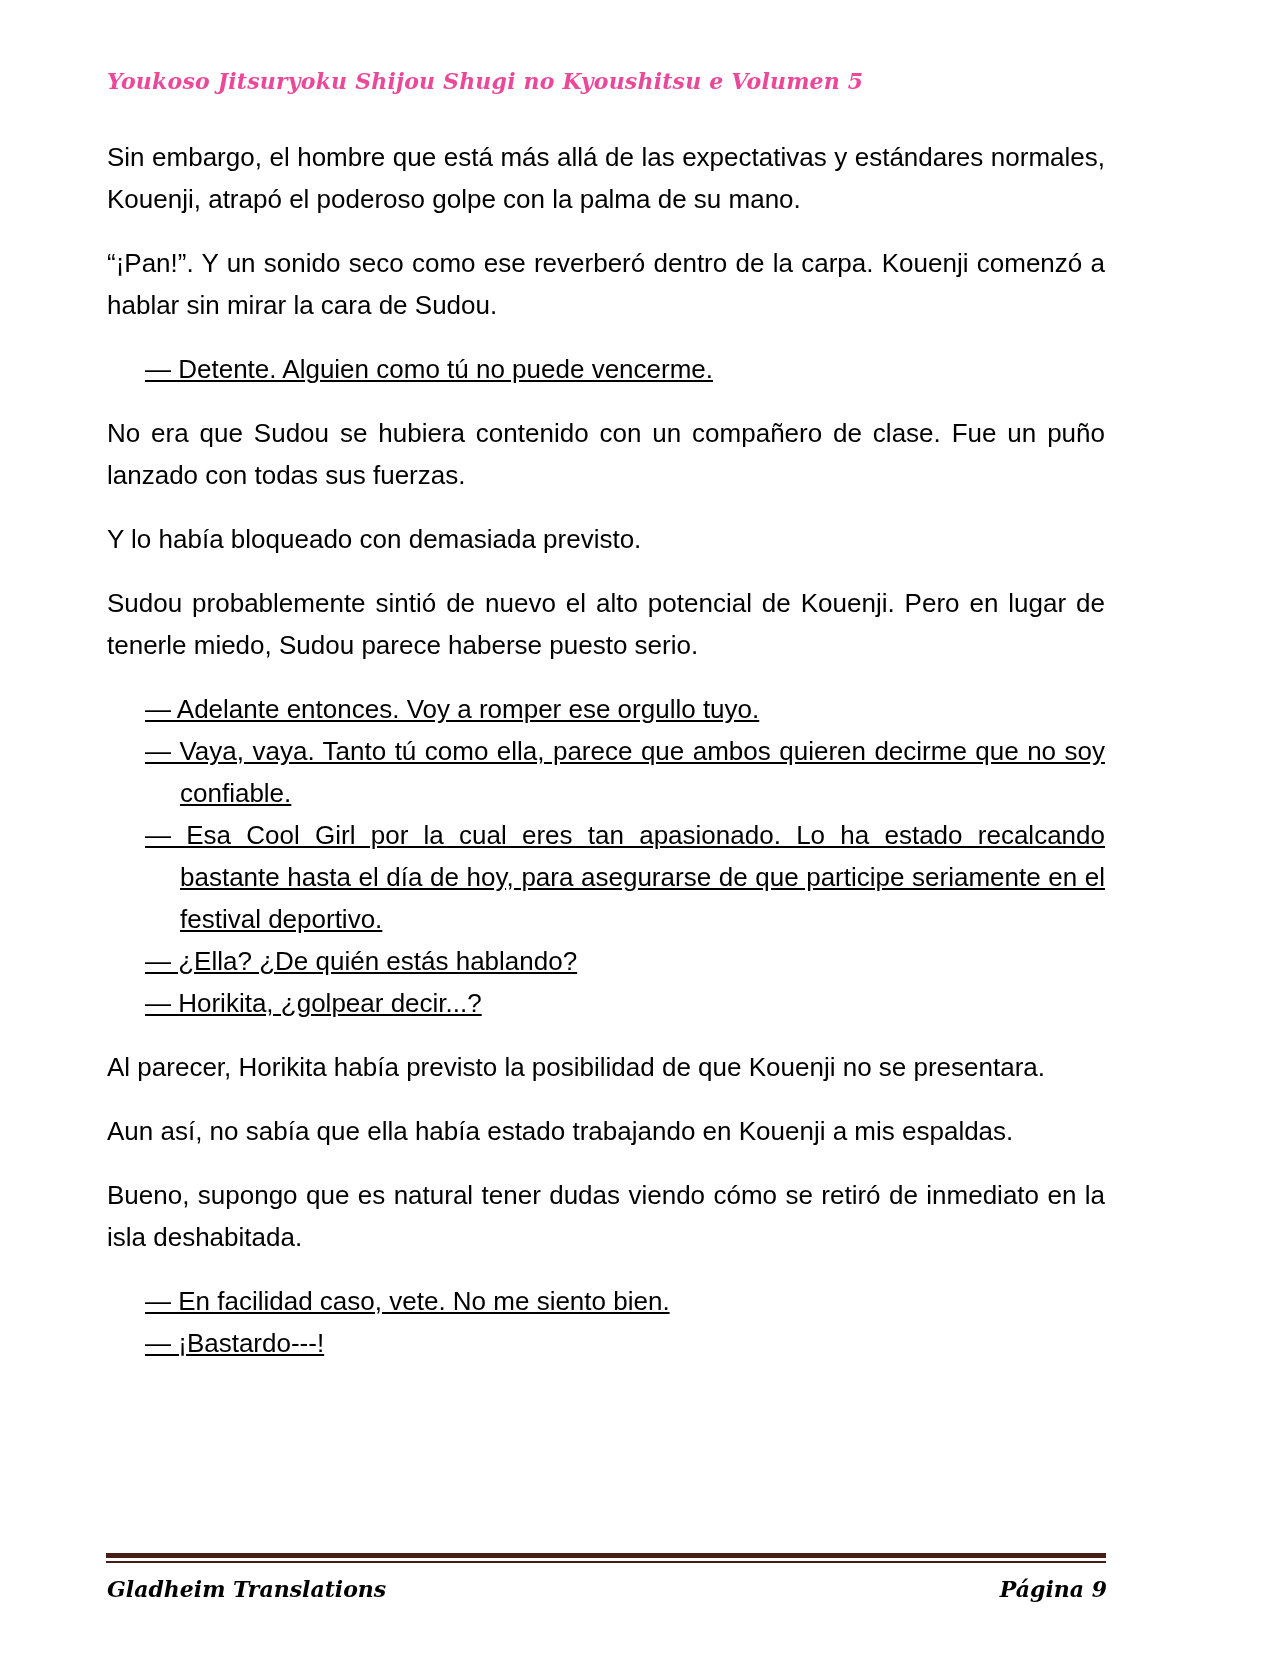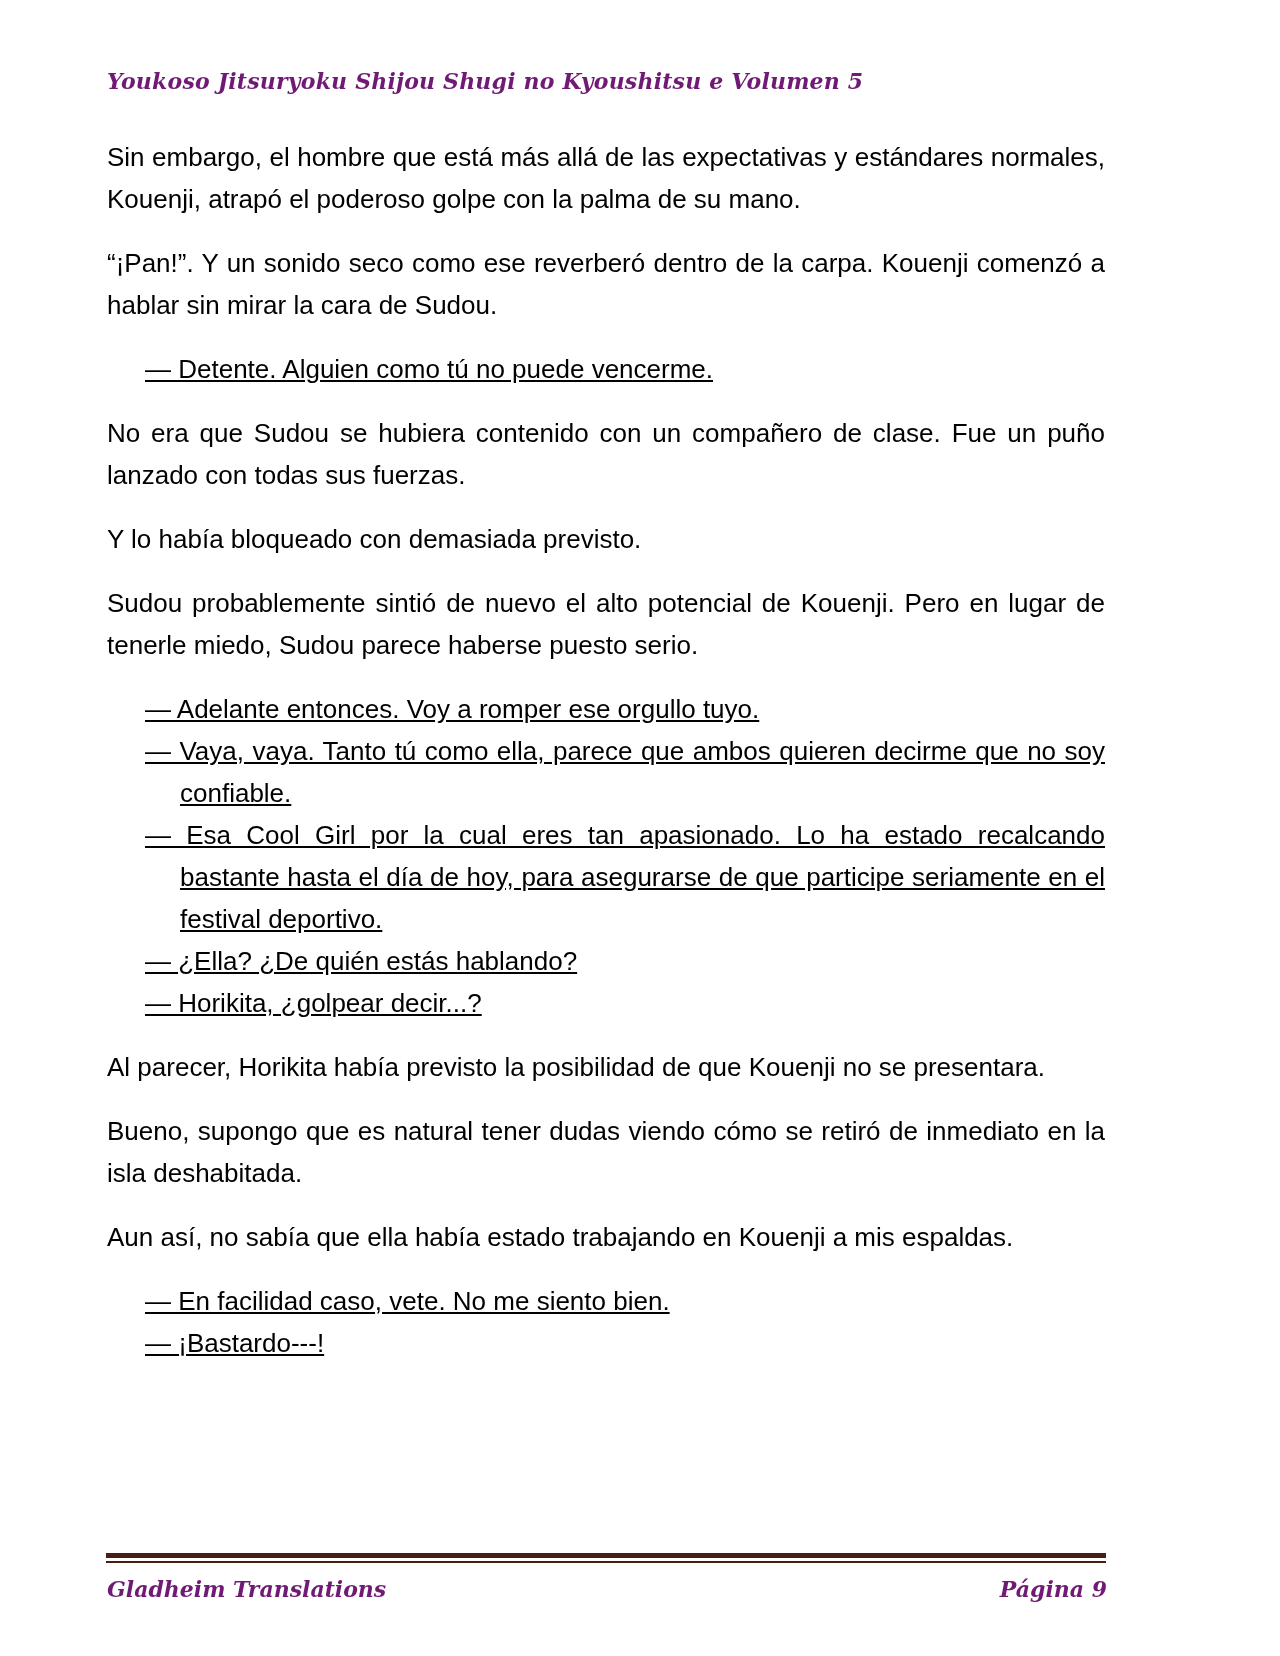--- a/index.html
+++ b/index.html
@@ -19,21 +19,21 @@
   .doc-header {
     position: absolute;
     left: 107px;
     top: 68px;
     width: 1000px;
     font-family: "DejaVu Serif", serif;
     font-weight: bold;
     font-style: italic;
     font-size: 22px;
     letter-spacing: 0.2px;
-    color: #701a75;
+    color: #ec4899;
   }
   .doc-body {
     position: absolute;
     left: 107px;
     top: 136px;
     width: 998px;
   }
   .para {
     margin: 0 0 22px 0;
     font-size: 26px;
@@ -75,21 +75,21 @@
     left: 107px;
     top: 1576px;
     width: 1000px;
     display: flex;
     justify-content: space-between;
     align-items: baseline;
     font-family: "DejaVu Serif", serif;
     font-weight: bold;
     font-style: italic;
     font-size: 22px;
-    color: #701a75;
+    color: #000000;
   }
 </style>
 </head>
 <body>
 
 <div class="page">
 
   <div class="doc-header">Youkoso Jitsuryoku Shijou Shugi no Kyoushitsu e Volumen 5</div>
 
   <div class="doc-body" id="doc-body">
@@ -102,22 +102,22 @@
       <p class="para">Y lo había bloqueado con demasiada previsto.</p>
       <p class="para">Sudou probablemente sintió de nuevo el alto potencial de Kouenji. Pero en lugar de tenerle miedo, Sudou parece haberse puesto serio.</p>
       <div class="dialogue-block">
         <p class="dialogue-line">— Adelante entonces. Voy a romper ese orgullo tuyo.</p>
         <p class="dialogue-line">— Vaya, vaya. Tanto tú como ella, parece que ambos quieren decirme que no soy confiable.</p>
         <p class="dialogue-line">— Esa Cool Girl por la cual eres tan apasionado. Lo ha estado recalcando bastante hasta el día de hoy, para asegurarse de que participe seriamente en el festival deportivo.</p>
         <p class="dialogue-line">— ¿Ella? ¿De quién estás hablando?</p>
         <p class="dialogue-line">— Horikita, ¿golpear decir...?</p>
       </div>
       <p class="para">Al parecer, Horikita había previsto la posibilidad de que Kouenji no se presentara.</p>
+      <p class="para">Aun así, no sabía que ella había estado trabajando en Kouenji a mis espaldas.</p>
       <p class="para">Bueno, supongo que es natural tener dudas viendo cómo se retiró de inmediato en la isla deshabitada.</p>
-      <p class="para">Aun así, no sabía que ella había estado trabajando en Kouenji a mis espaldas.</p>
       <div class="dialogue-block">
         <p class="dialogue-line">— En facilidad caso, vete. No me siento bien.</p>
         <p class="dialogue-line">— ¡Bastardo---!</p>
       </div>
     </div>
 
   <div class="footer-rule">
     <div class="rule-thick" style="background: rgb(69, 30, 22);"></div>
     <div class="rule-gap"></div>
     <div class="rule-thin" style="background: rgb(69, 30, 22);"></div>

